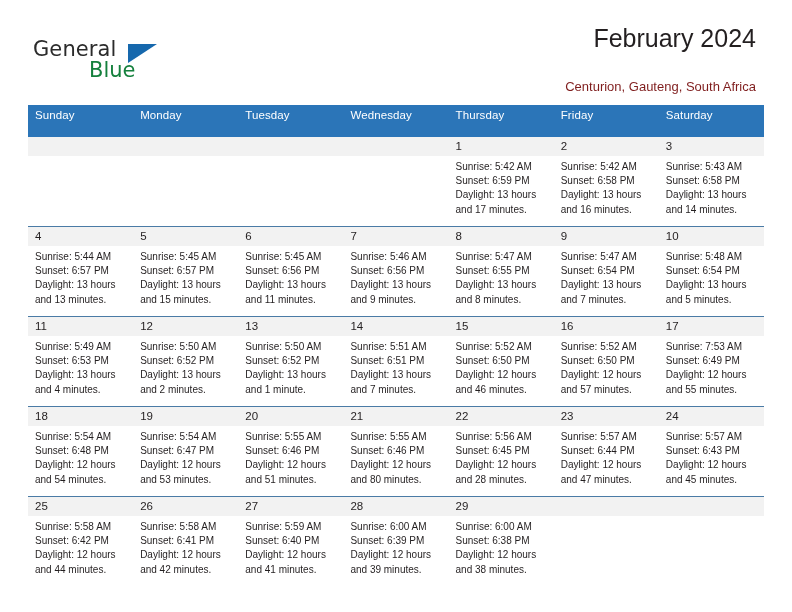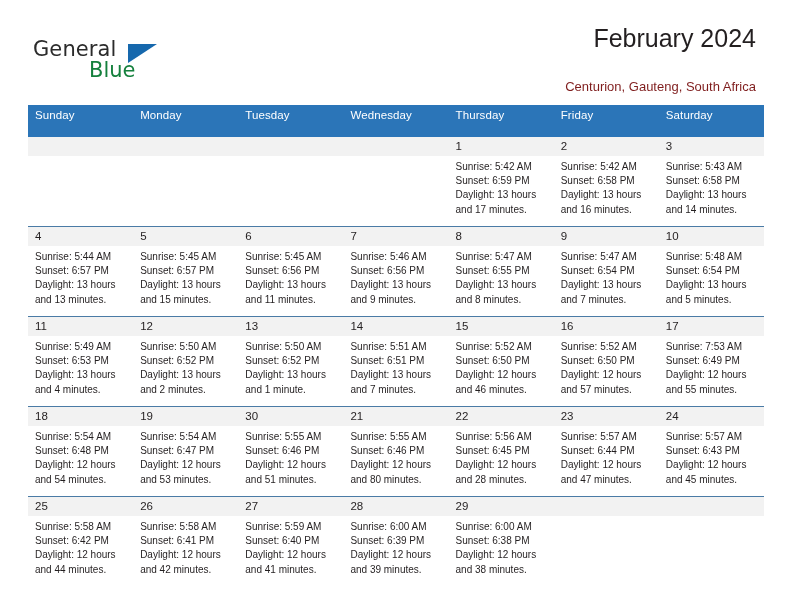--- a/index.html
+++ b/index.html
@@ -379,21 +379,21 @@
             <td>
               <div class="daynum">19</div>
               <div class="dayinfo">
                 <div>Sunrise: 5:54 AM</div>
                 <div>Sunset: 6:47 PM</div>
                 <div>Daylight: 12 hours</div>
                 <div>and 53 minutes.</div>
               </div>
             </td>
             <td>
-              <div class="daynum">30</div>
+              <div class="daynum">20</div>
               <div class="dayinfo">
                 <div>Sunrise: 5:55 AM</div>
                 <div>Sunset: 6:46 PM</div>
                 <div>Daylight: 12 hours</div>
                 <div>and 51 minutes.</div>
               </div>
             </td>
             <td>
               <div class="daynum">21</div>
               <div class="dayinfo">

